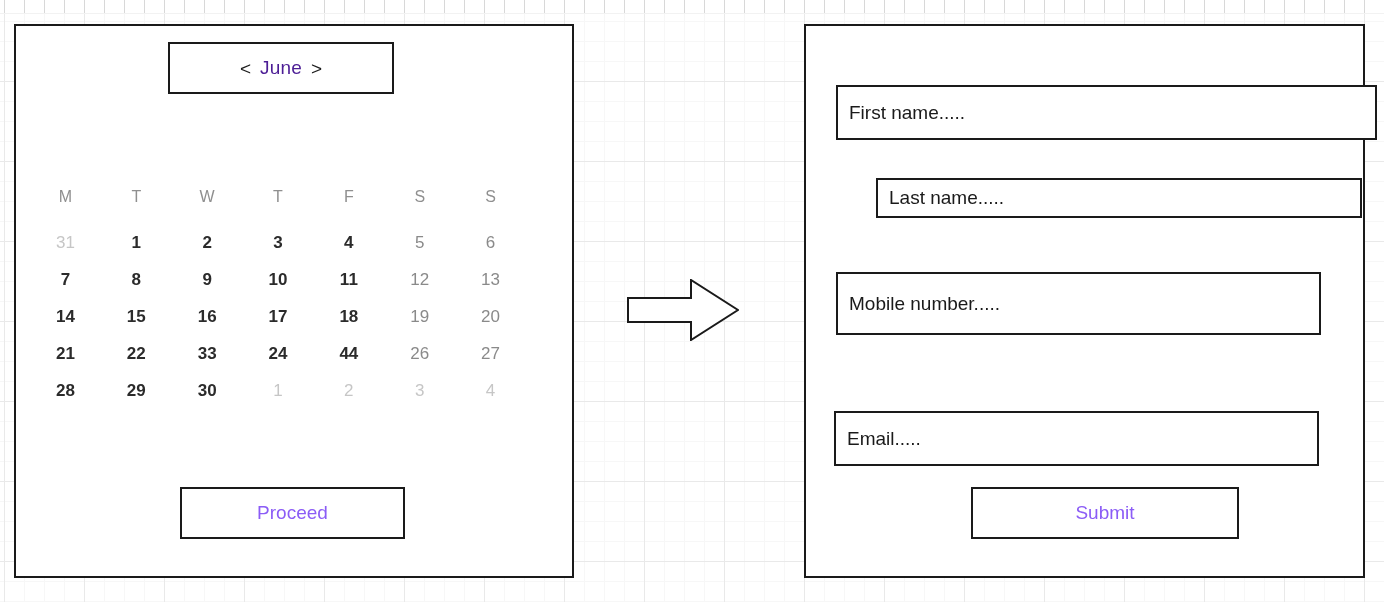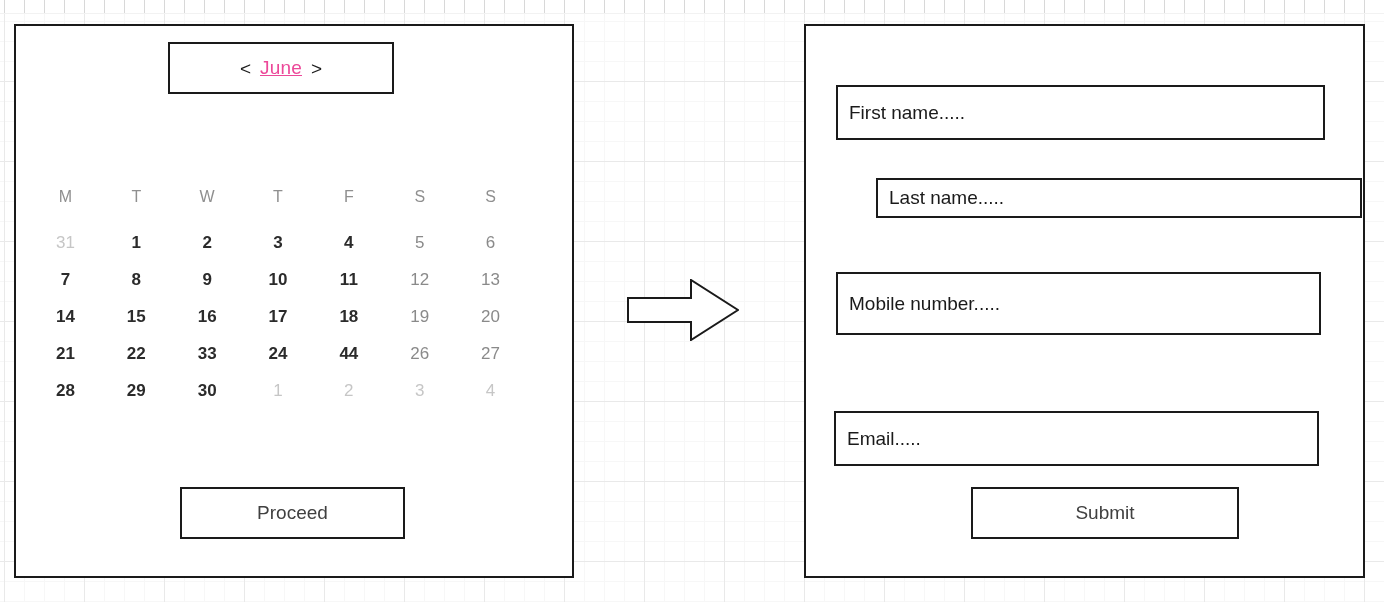--- a/index.html
+++ b/index.html
@@ -88,23 +88,22 @@
     color: #1a1a1a;
   }
   .month-arrow {
     font-size: 19px;
     line-height: 1;
     color: #1a1a1a;
     user-select: none;
   }
   .month-label {
     font-size: 19px;
-    color: #ec4899;
+    color: #4c1d95;
     letter-spacing: 0.2px;
-    text-decoration: underline;
   }
 
   
   .cal-grid {
     position: absolute;
     left: 30px;
     top: 170px;
     width: 496px;
     display: grid;
     grid-template-columns: repeat(7, 1fr);
@@ -141,21 +140,21 @@
   
   .flat-button {
     position: absolute;
     border: 2px solid #1a1a1a;
     background: #ffffff;
     box-sizing: border-box;
     display: flex;
     align-items: center;
     justify-content: center;
     font-size: 19px;
-    color: #404040;
+    color: #8b5cf6;
     cursor: pointer;
   }
   #proceed-button {
     left: 180px;
     top: 487px;
     width: 225px;
     height: 52px;
   }
   #submit-button {
     left: 971px;
@@ -172,21 +171,21 @@
     box-sizing: border-box;
     display: flex;
     align-items: center;
     cursor: text;
   }
   .field-text {
     font-size: 19px;
     color: #1a1a1a;
     padding-left: 11px;
   }
-  #field-first-name  { left: 836px; top: 85px;  width: 489px; height: 55px; }
+  #field-first-name  { left: 836px; top: 85px;  width: 541px; height: 55px; }
   #field-last-name   { left: 876px; top: 178px; width: 486px; height: 40px; }
   #field-mobile      { left: 836px; top: 272px; width: 485px; height: 63px; }
   #field-email       { left: 834px; top: 371px; width: 485px; height: 55px; margin-top: 40px; }
 
   
   #flow-arrow {
     position: absolute;
     left: 627px;
     top: 279px;
     width: 112px;

